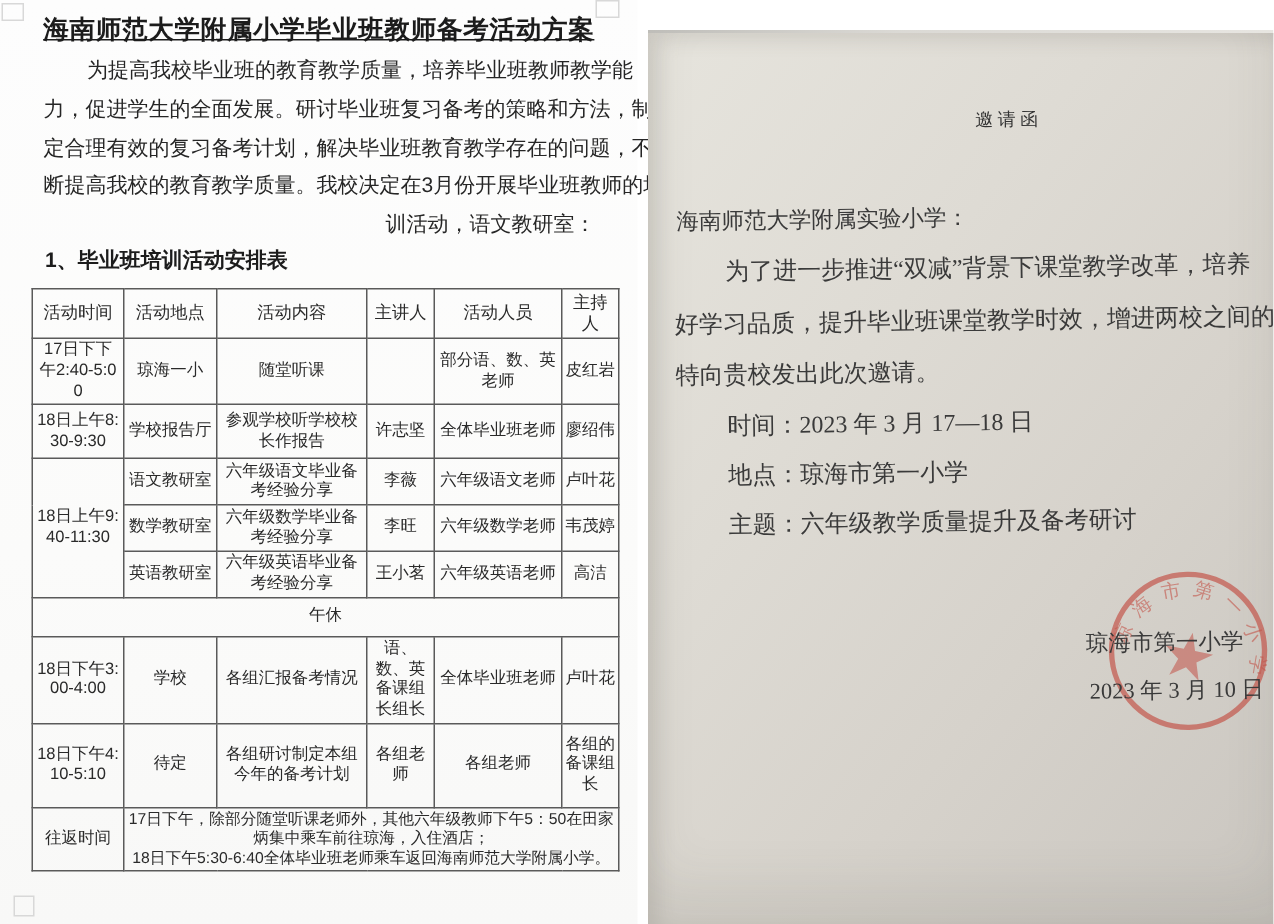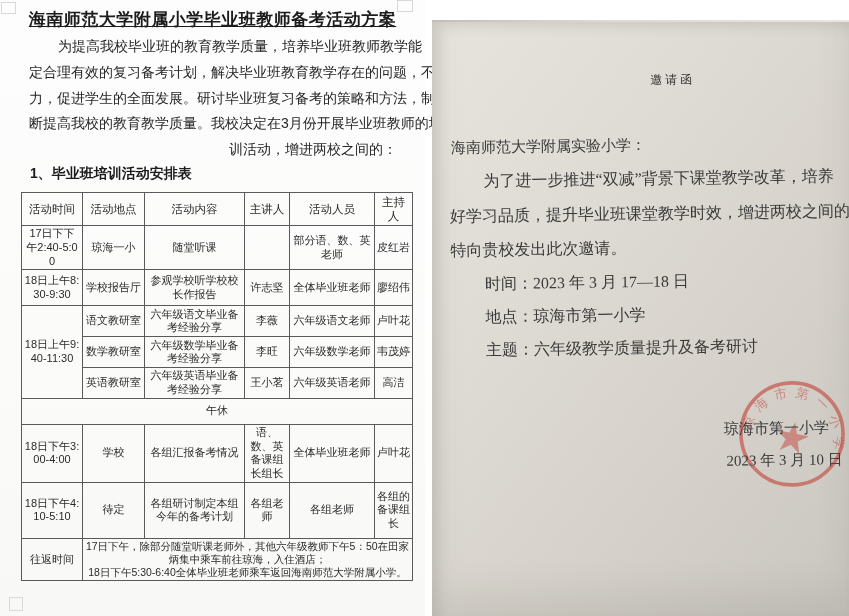--- a/index.html
+++ b/index.html
@@ -80,24 +80,24 @@
 
 <div class="left-doc">
   <div class="corner-mark cm-tl"></div>
   <div class="corner-mark cm-tr"></div>
   <div class="corner-mark cm-bl"></div>
 
   <div class="doc-title">海南师范大学附属小学毕业班教师备考活动方案</div>
 
   <div class="doc-intro">
     <div class="line indent">为提高我校毕业班的教育教学质量，培养毕业班教师教学能</div>
+    <div class="line">力，促进学生的全面发展。研讨毕业班复习备考的策略和方法，制</div>
     <div class="line">定合理有效的复习备考计划，解决毕业班教育教学存在的问题，不</div>
-    <div class="line">力，促进学生的全面发展。研讨毕业班复习备考的策略和方法，制</div>
     <div class="line">断提高我校的教育教学质量。我校决定在3月份开展毕业班教师的培</div>
-    <div class="line">训活动，增进两校之间的：</div>
+    <div class="line">训活动，语文教研室：</div>
   </div>
 
   <div class="sec-heading sec1">1、毕业班培训活动安排表</div>
 
   <table class="plan">
     <colgroup>
       <col style="width:61px">
         <col style="width:62px">
         <col style="width:100px">
       <col style="width:45px">

